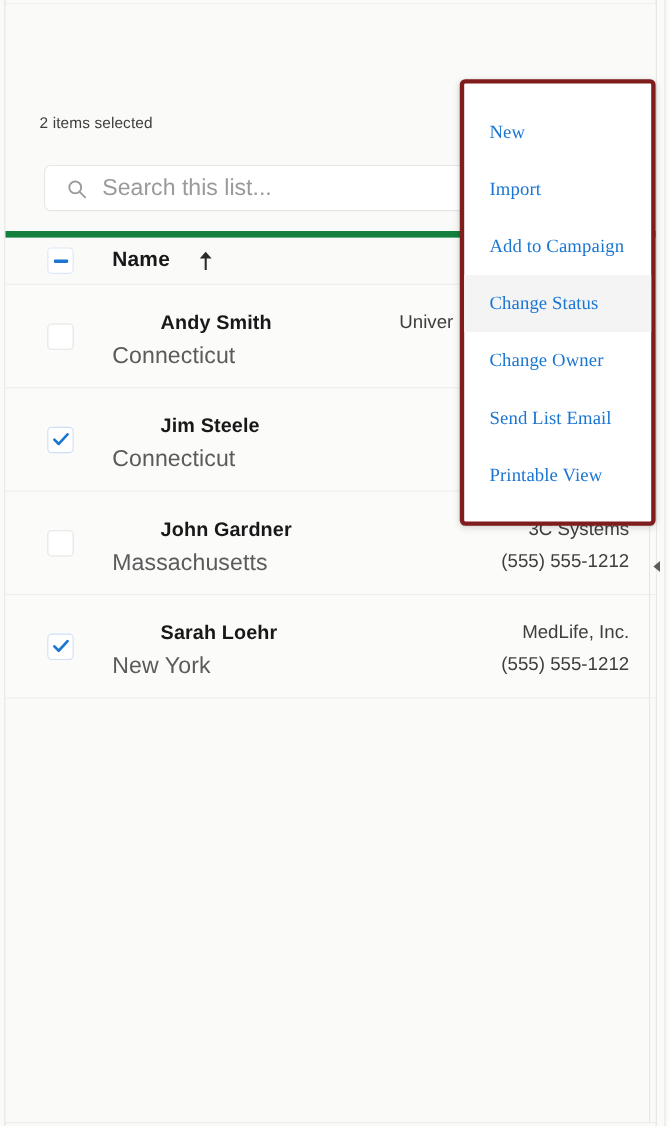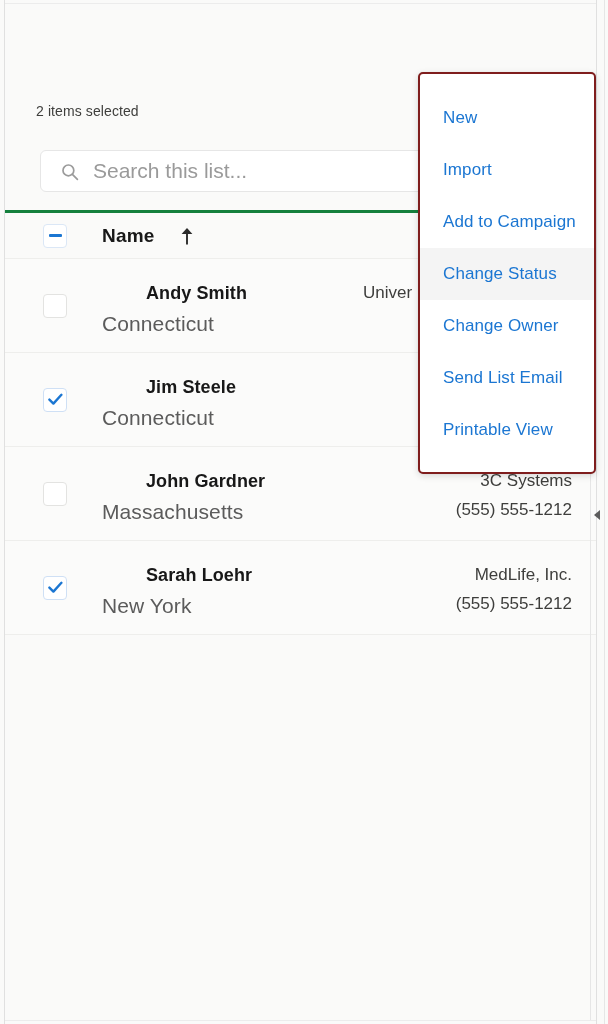--- a/index.html
+++ b/index.html
@@ -132,21 +132,21 @@
 
   
   .table { position: absolute; left: 0; top: 206px; width: 591px; }
 
   .row {
     position: relative;
     width: 591px;
     border-top: 1px solid #eeeeec;
     background: #fbfbfa;
   }
-  .row.header-row { height: 48px; background: #fafaf9; border-top: 3px solid #15803d; }
+  .row.header-row { height: 48px; background: #fafaf9; border-top: 6px solid #15803d; }
   .row.data-row   { height: 94px; }
   .row.last-divider { height: 1px; border-top: 1px solid #eeeeec; background: transparent; }
 
   .cb-cell {
     position: absolute;
     left: 38px;
     top: 50%;
     transform: translateY(-50%);
     width: 24px; height: 24px;
   }
@@ -218,25 +218,26 @@
     text-align: center;
     white-space: nowrap;
   }
 
   
   .dropdown {
     position: absolute;
     left: 413px; top: 68px;
     width: 178px;
     background: #ffffff;
-    border: 2px solid #7f1d1d;
+    border: 4px solid #7f1d1d;
     border-radius: 5px;
     box-shadow: 0 2px 7px rgba(0,0,0,0.14), 0 0 2px rgba(0,0,0,0.06);
     padding: 18px 0 16px 0;
     z-index: 50;
+    font-family: Liberation Serif, serif;
   }
   .menu-item {
     height: 52px;
     line-height: 52px;
     padding-left: 23px;
     font-size: 17px;
     color: #1b76d2;
     white-space: nowrap;
     letter-spacing: 0.1px;
   }

